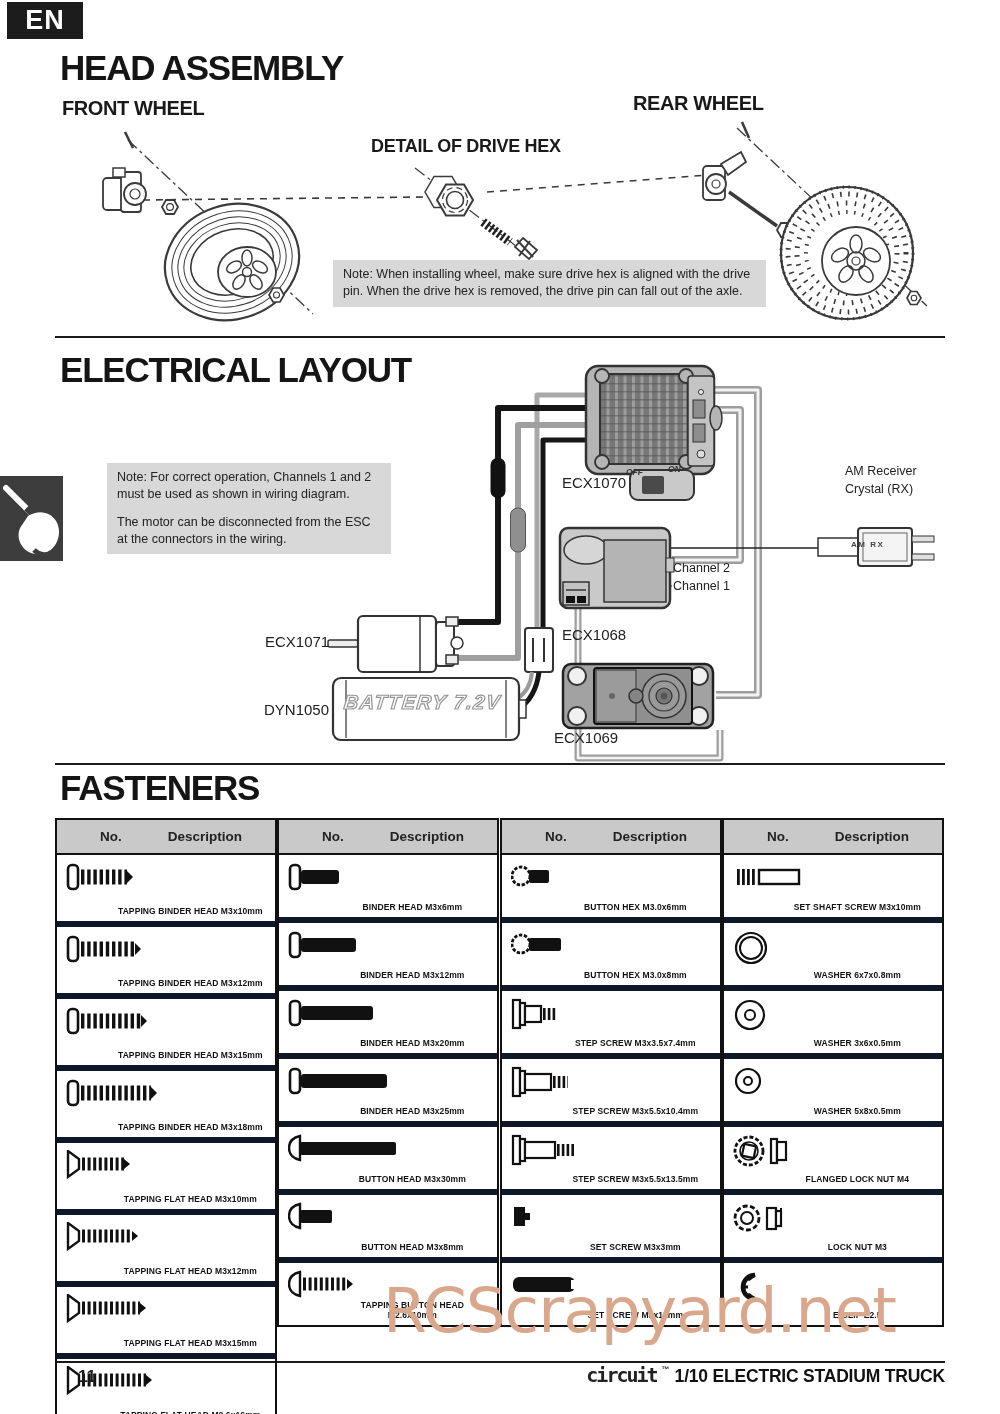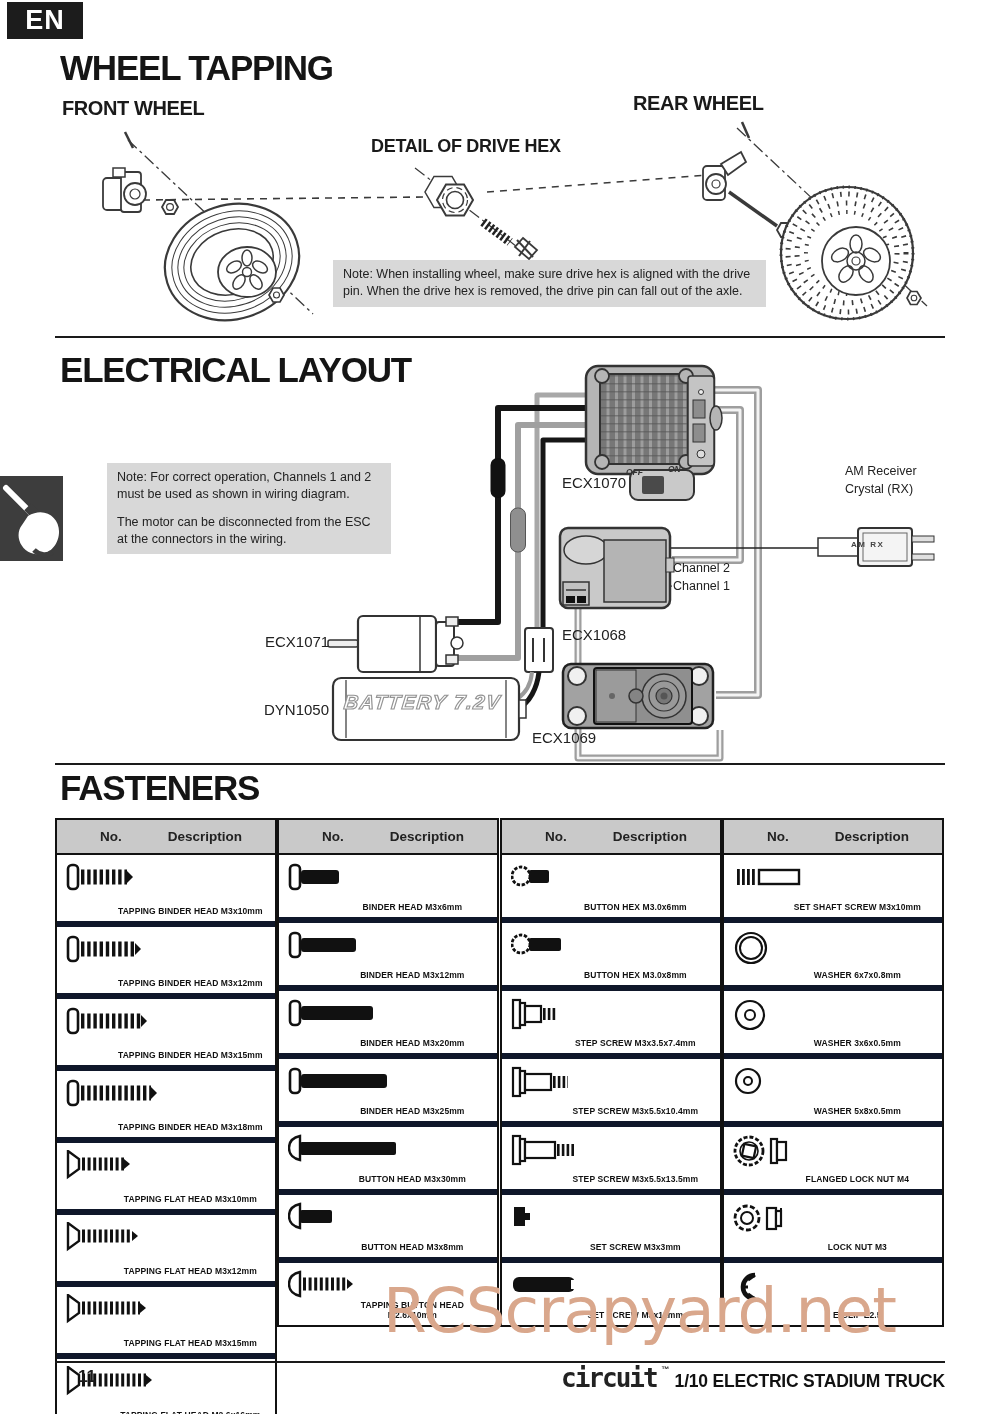--- a/index.html
+++ b/index.html
@@ -31,36 +31,36 @@
   .fh-no{margin-left:10px;}
   .fh-desc{margin-left:46px;}
   .fr{position:relative;height:62px;}
   .fcol.tall .fr{height:66px;}
   .fr + .fr{border-top:6px solid #0f172a;}
   .ficon{position:absolute;left:9px;top:7px;}
   .fdesc{position:absolute;right:8px;bottom:5px;left:26%;text-align:center;
          font-size:8.5px;font-weight:bold;color:#111;letter-spacing:0.1px;line-height:1.1;}
   .footer-num{font-size:17px;font-weight:bold;}
   .brandrow{display:flex;align-items:baseline;gap:5px;}
-  .brand{font-family:"DejaVu Sans Mono",monospace;font-weight:bold;font-size:26px;
+  .brand{font-family:"DejaVu Sans Mono",monospace;font-weight:bold;font-size:20px;
          letter-spacing:-2px;color:#222;}
   .brand-tm{font-size:8px;font-weight:bold;color:#222;align-self:flex-start;margin-top:2px;}
   .ftitle{font-size:17.5px;font-weight:bold;letter-spacing:-0.2px;color:#111;}
   .watermark{left:383px;top:1274px;font-size:63px;color:#d9a78c;letter-spacing:-1px;
              white-space:nowrap;z-index:50;pointer-events:none;font-family:"DejaVu Sans",sans-serif;}
   .glove{left:0;top:476px;width:63px;height:85px;background:#3d3d3d;}
 </style>
 </head>
 <body>
 
 <div class="page">
 
   <div class="abs en-badge">EN</div>
 
-  <div class="abs h1" style="left:60px;top:50px;">WHEEL TAPPING</div>
+  <div class="abs h1" style="left:60px;top:50px;">HEAD ASSEMBLY</div>
   <div class="abs h2" style="left:62px;top:97px;">FRONT WHEEL</div>
   <div class="abs h2" style="left:633px;top:92px;">REAR WHEEL</div>
   <div class="abs h3" style="left:371px;top:136px;">DETAIL OF DRIVE HEX</div>
 
   <svg class="abs" style="left:55px;top:118px;" width="890" height="218" viewBox="0 0 890 218">
     <g stroke="#3a3a3a" fill="none">
 
       <line x1="88" y1="82" x2="370" y2="79" stroke-dasharray="7 6" stroke-width="1.6"></line>
       <line x1="432" y1="74" x2="653" y2="57" stroke-dasharray="7 6" stroke-width="1.6"></line>
 
@@ -244,21 +244,21 @@
     <circle cx="344" cy="334" r="15" fill="none" stroke="#333" stroke-width="1.2"></circle>
     <circle cx="344" cy="334" r="8" fill="#777" stroke="#333" stroke-width="1.2"></circle>
     <circle cx="344" cy="334" r="3.5" fill="#555"></circle>
     <circle cx="316" cy="334" r="7" fill="#848484" stroke="#333" stroke-width="1.5"></circle>
     <circle cx="292" cy="334" r="3" fill="#666"></circle>
   </svg>
 
   <div class="abs dlabel" style="left:562px;top:474px;">ECX1070</div>
   <div class="abs dlabel" style="left:265px;top:633px;">ECX1071</div>
   <div class="abs dlabel" style="left:562px;top:626px;">ECX1068</div>
-  <div class="abs dlabel" style="left:532px;top:729px;">ECX1069</div>
+  <div class="abs dlabel" style="left:554px;top:729px;">ECX1069</div>
   <div class="abs dlabel" style="left:264px;top:701px;">DYN1050</div>
   <div class="abs dlabel-sm" style="left:673px;top:561px;">Channel 2</div>
   <div class="abs dlabel-sm" style="left:673px;top:579px;">Channel 1</div>
   <div class="abs dlabel-sm pre" style="left:845px;top:463px;">AM Receiver
 Crystal (RX)</div>
   <div class="abs amrx" style="left:851px;top:540px;">AM RX</div>
   <div class="abs sw" style="left:626px;top:467px;">OFF</div>
   <div class="abs sw" style="left:668px;top:464px;">ON</div>
   <div class="abs batt-text" style="left:340px;top:691px;width:165px;">BATTERY 7.2V</div>
 

